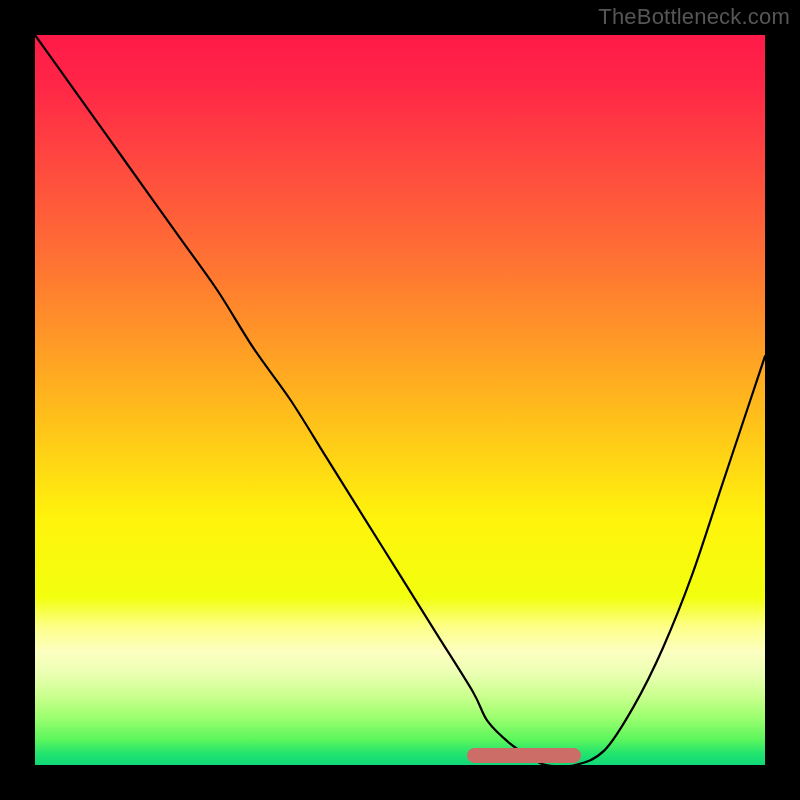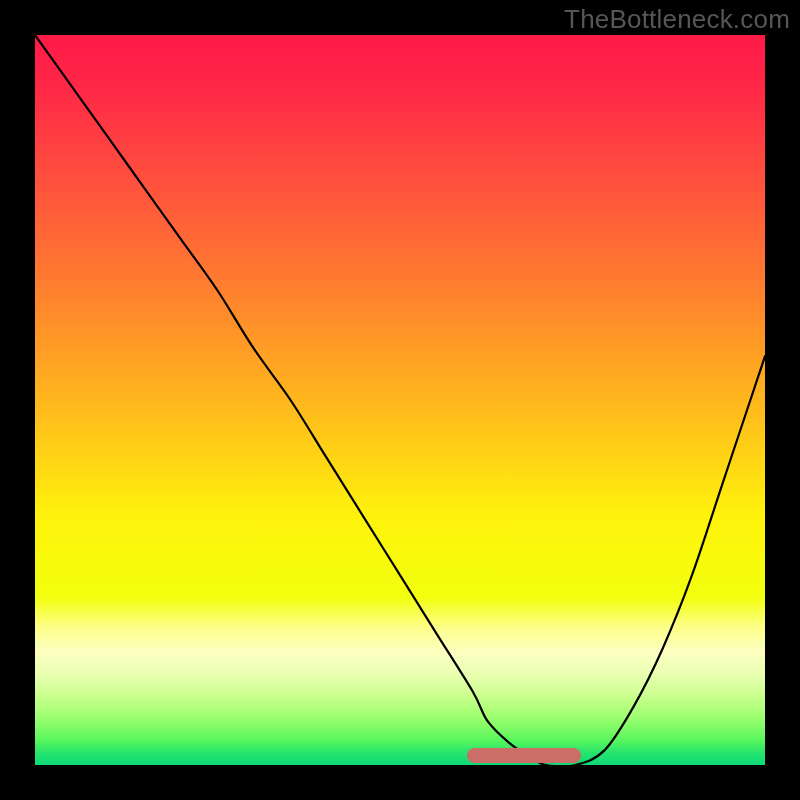--- a/index.html
+++ b/index.html
@@ -14,21 +14,21 @@
   .frame {
     position: relative;
     width: 800px;
     height: 800px;
     background: #000;
   }
   .watermark {
     position: absolute;
     top: 4px;
     right: 10px;
-    font-size: 26px;
+    font-size: 22px;
     font-weight: 400;
     color: #565656;
     letter-spacing: 0.2px;
     z-index: 10;
   }
   .plot-area {
     position: absolute;
     left: 35px;
     top: 35px;
     width: 730px;

